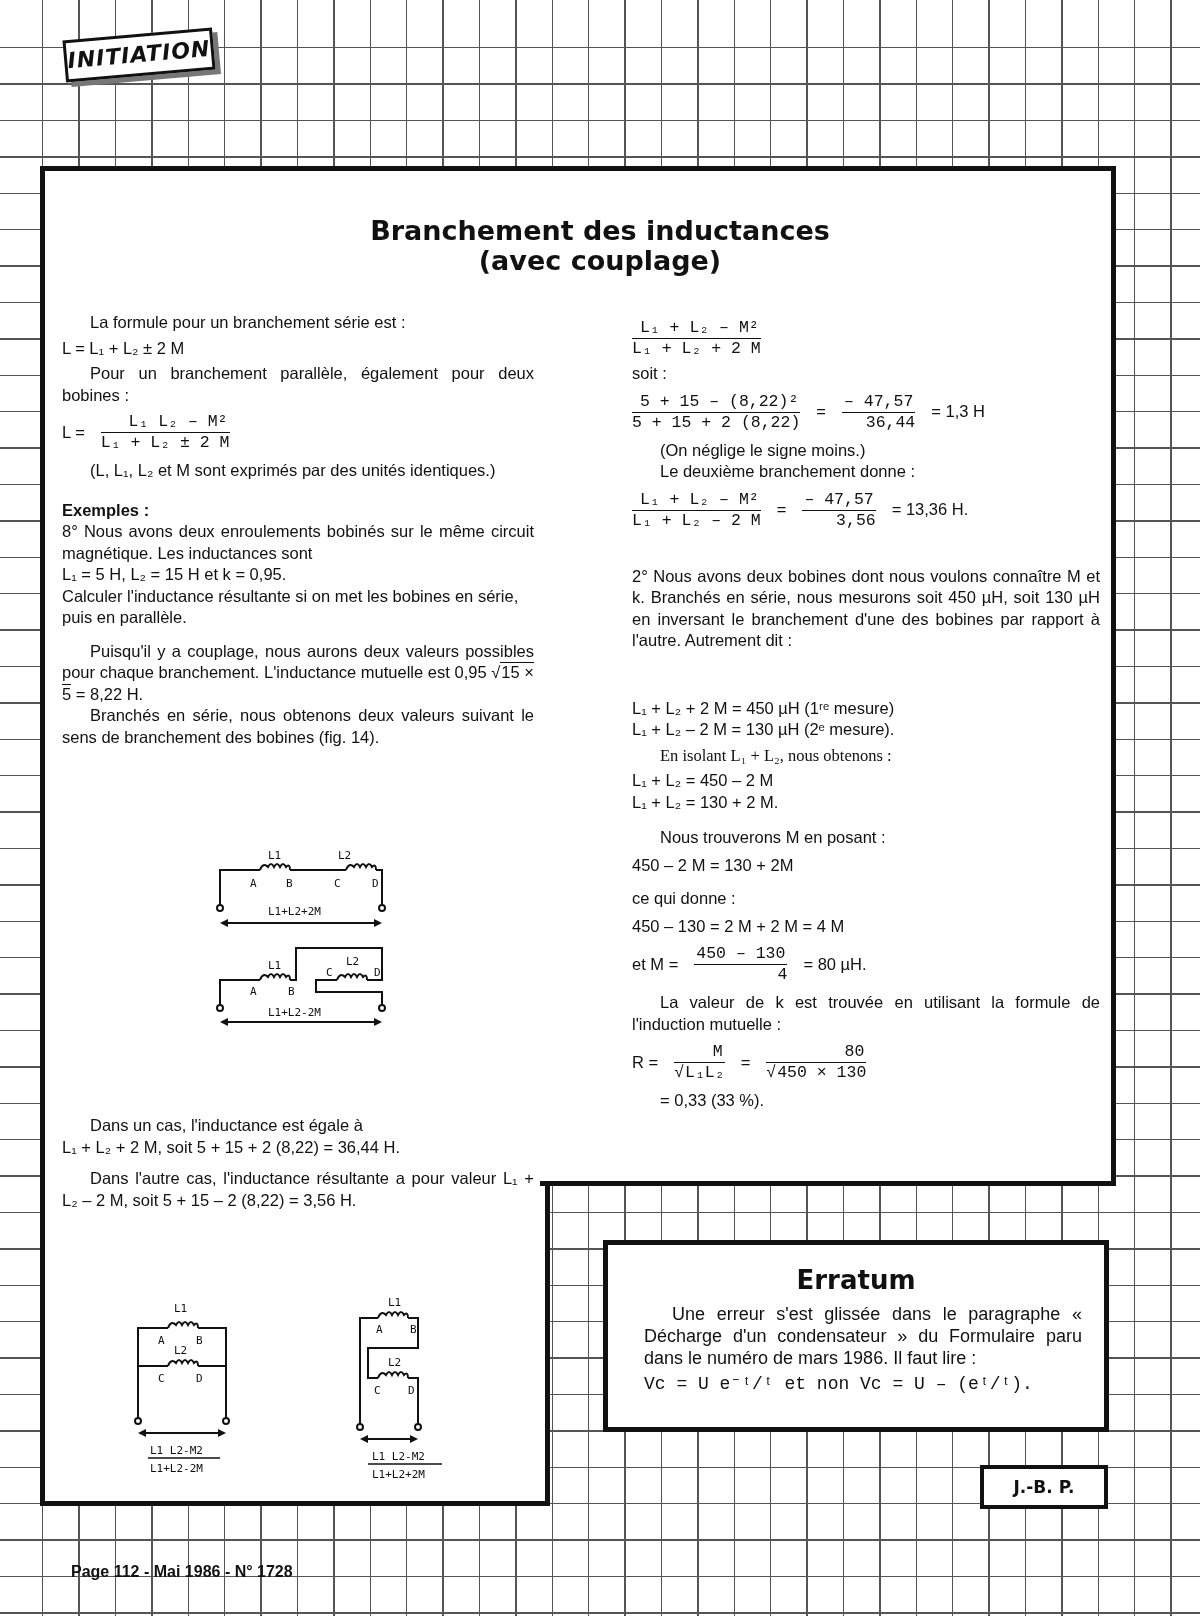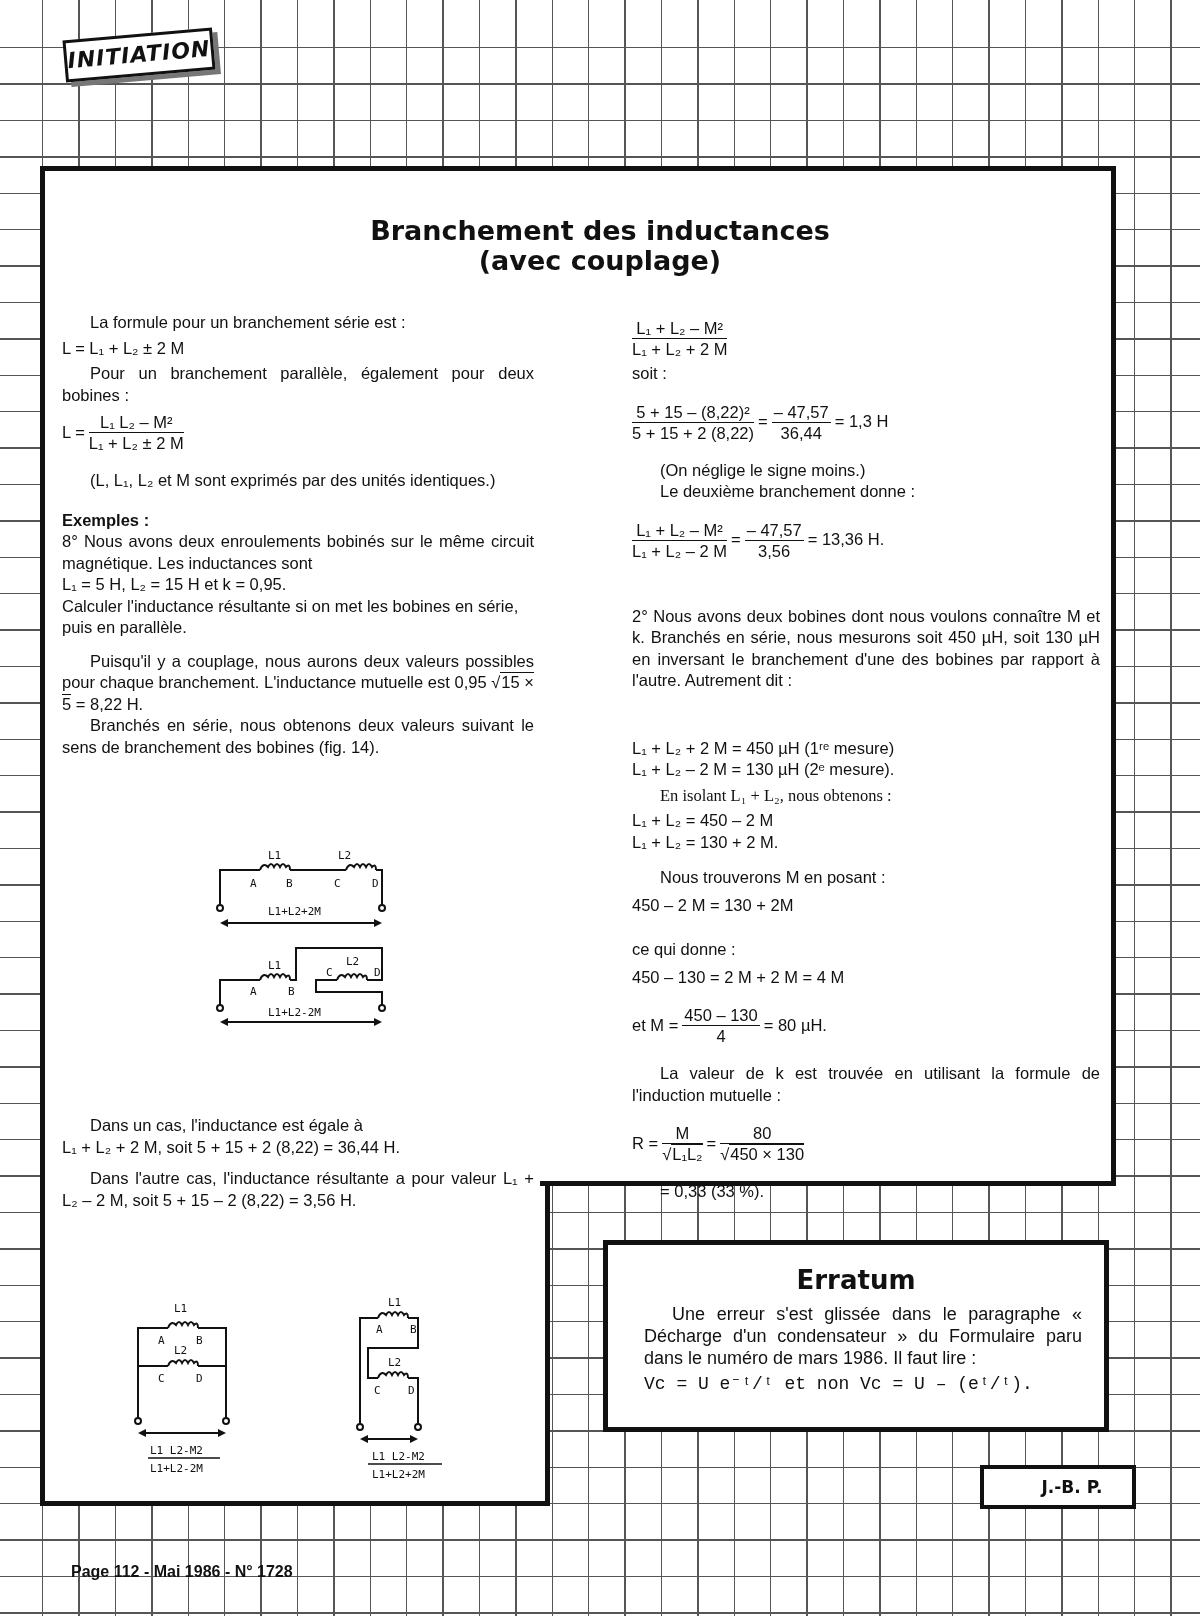--- a/index.html
+++ b/index.html
@@ -28,36 +28,36 @@
   h1 {
     position:absolute; left:300px; top:216px; width:600px; margin:0;
     text-align:center; font-size:27px; line-height:30px; font-weight:bold;
     font-family:"DejaVu Sans", sans-serif;
   }
   .col { position:absolute; font-size:16.5px; line-height:21.5px; }
   .col p { margin:0; }
   .ind { text-indent:28px; }
   .just { text-align:justify; }
   .gap { height:12px; }
-  .frac { display:inline-block; vertical-align:middle; text-align:center; }
+  .frac { display:inline-block; vertical-align:middle; text-align:right;font-family:Liberation Mono, monospace; }
   .frac .num { display:block; border-bottom:1.6px solid #111; padding:0 2px; line-height:20px; }
   .frac .den { display:block; line-height:20px; }
-  .eqline { display:flex; align-items:center; gap:4px; margin:17px 0; }
+  .eqline { display:flex; align-items:center; gap:16px; margin:7px 0; }
   .b { font-weight:bold; }
   .sqrt { border-top:1.5px solid #111; padding-left:1px; }
   .err {
     position:absolute; left:603px; top:1240px; width:496px; height:182px;
     border:5px solid #111; background:#fff;
   }
   .err h2 { margin:20px 0 8px; text-align:center; font-size:26px; font-family:"DejaVu Sans", sans-serif; font-weight:bold; }
   .err .txt { padding:0 22px 0 36px; font-size:18px; line-height:22px; text-align:justify; }
   .sig {
     position:absolute; left:980px; top:1465px; width:120px; height:36px;
     border:4px solid #111; background:#fff; text-align:center; line-height:36px;
-    font-weight:bold; font-size:17px; font-family:"DejaVu Sans", sans-serif;padding-left:28px;
+    font-weight:bold; font-size:17px; font-family:"DejaVu Sans", sans-serif;
   }
   .footer { position:absolute; left:30px; top:1563px; font-weight:bold; font-size:16px; font-family:Liberation Sans, sans-serif;margin-left:41px; }
   .fig { position:absolute; }
   .fig text { font-family:"DejaVu Sans Mono", monospace; font-size:11px; fill:#111; }
 </style>
 </head>
 <body>
 
 <div class="badge">INITIATION</div>
 
@@ -217,21 +217,21 @@
   <div style="height:28px"></div>
   <p class="just">2° Nous avons deux bobines dont nous voulons connaître M et k. Branchés en série, nous mesurons soit 450 µH, soit 130 µH en inversant le branchement d'une des bobines par rapport à l'autre. Autrement dit :</p>
   <div style="height:46px"></div>
   <p>L₁ + L₂ + 2 M  = 450 µH (1ʳᵉ mesure)</p>
   <p>L₁ + L₂ – 2 M  = 130 µH (2ᵉ mesure).</p>
   <p class="ind" style="margin-top:4px;font-family:Liberation Serif, serif;">En isolant L₁ + L₂, nous obtenons :</p>
   <p style="margin-top:4px;">L₁ + L₂ = 450 – 2 M</p>
   <p>L₁ + L₂ = 130 + 2 M.</p>
   <p class="ind" style="margin-top:14px;">Nous trouverons M en posant :</p>
   <p style="margin-top:6px;">450 – 2 M = 130 + 2M</p>
-  <p style="margin-top:23px;">ce qui donne :</p>
+  <p style="margin-top:12px;">ce qui donne :</p>
   <p style="margin-top:6px;">450 – 130 = 2 M + 2 M = 4 M</p>
   <div class="eqline">
     <span>et M =</span>
     <span class="frac">
       <span class="num">450 – 130</span>
       <span class="den">4</span>
     </span>
     <span>= 80 µH.</span>
   </div>
   <p class="ind just" style="margin-top:6px;">La valeur de k est trouvée en utilisant la formule de l'induction mutuelle :</p>

